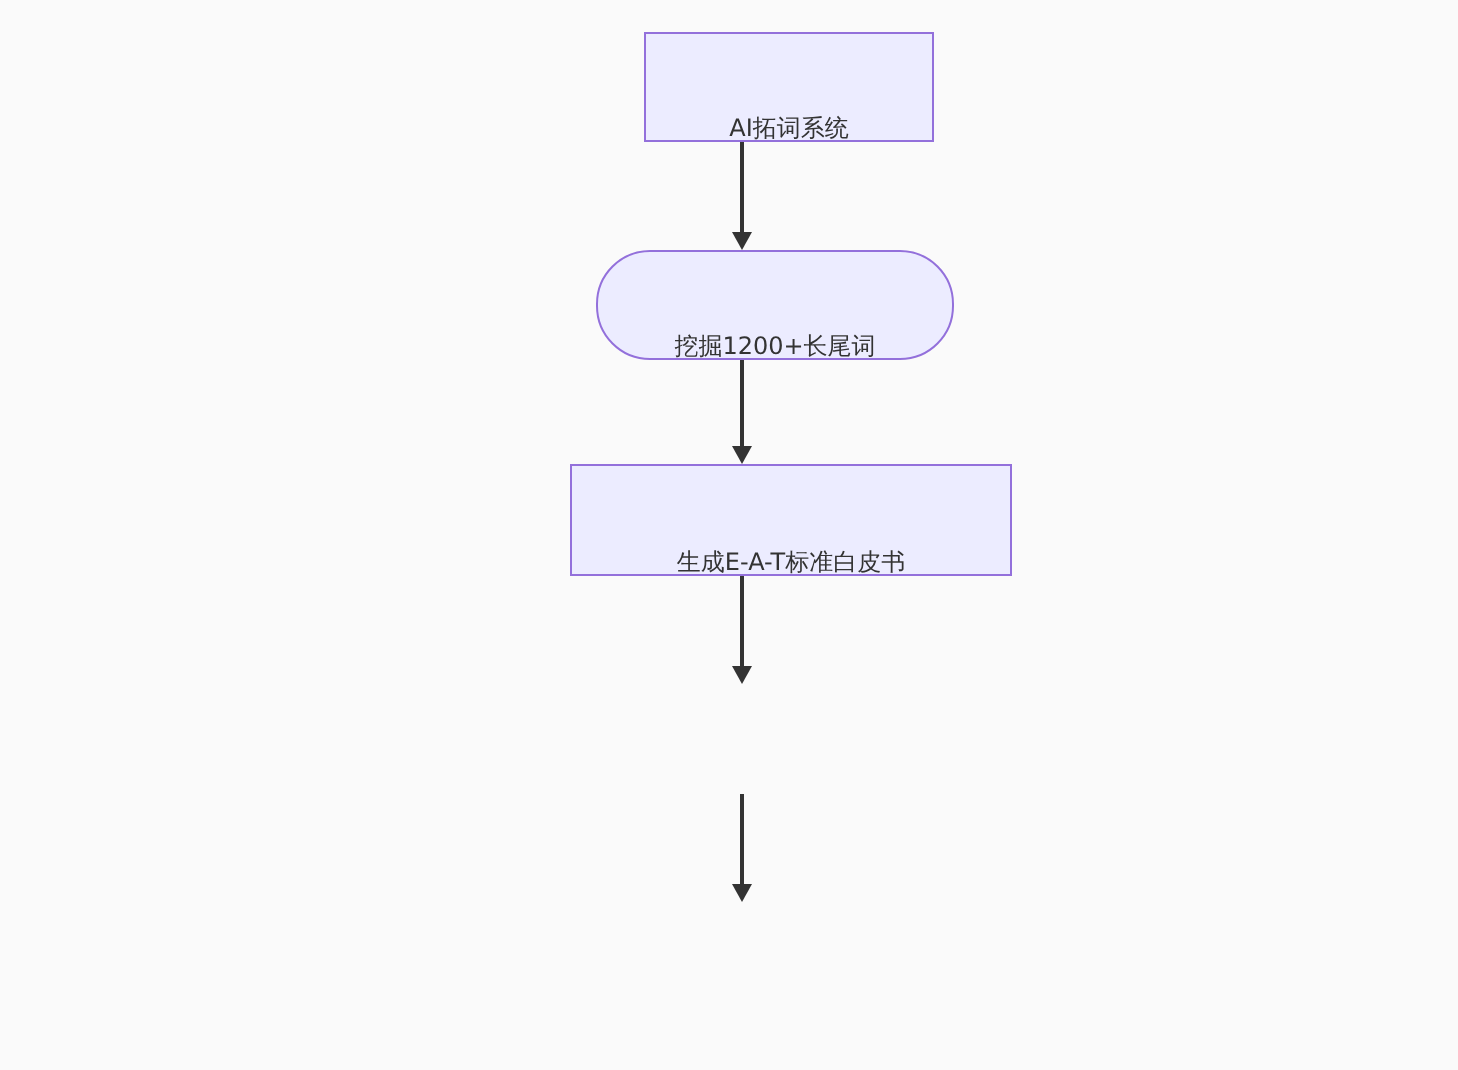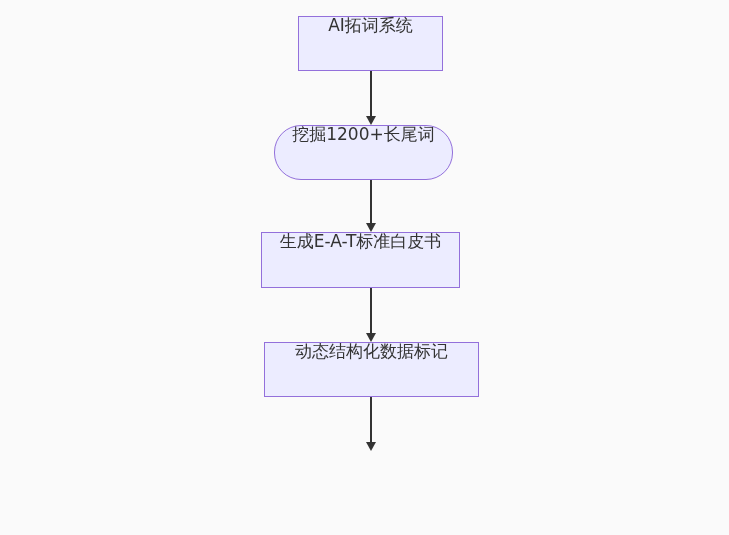--- a/index.html
+++ b/index.html
@@ -16,33 +16,34 @@
     font-family: "DejaVu Sans", "Liberation Sans", sans-serif;
     overflow: hidden;
   }
   .canvas {
     position: relative;
     width: 729px; height: 535px;
   }
   .flow-node {
     position: absolute;
     display: flex;
-    align-items: flex-start;
+    align-items: flex-end;
     justify-content: center;
     background: var(--node-fill);
     border: 1px solid var(--node-border);
     color: var(--node-text-color);
-    font-size: 17px;
+    font-size: 12px;
     line-height: 1;
     text-align: center;
     white-space: nowrap;
+    margin-left: 24px;
   }
   .node-1 { left: 298px; top: 16px;  width: 145px; height: 55px; }
   .node-2 { left: 274px; top: 125px; width: 179px; height: 55px; border-radius: 27px; }
-  .node-3 { left: 261px; top: 232px; width: 199px; height: 56px; }
+  .node-3 { left: 261px; top: 232px; width: 221px; height: 56px; }
   .node-4 { left: 264px; top: 342px; width: 215px; height: 55px; }
   .node-5 { left: 255px; top: 451px; width: 232px; height: 54px; }
 
   .flow-arrow {
     position: absolute;
     left: 366px;
     width: 10px;
     display: flex;
     flex-direction: column;
     align-items: center;
@@ -88,23 +89,20 @@
 
   <div class="flow-node node-3">
     <span>生成E-A-T标准白皮书</span>
   </div>
 
   <div class="flow-arrow arrow-3">
     <div class="shaft"></div>
     <div class="head"></div>
   </div>
 
-  <div class="flow-node node-4">
-    <span>动态结构化数据标记</span>
-  </div>
 
   <div class="flow-arrow arrow-4">
     <div class="shaft"></div>
     <div class="head"></div>
   </div>
 
 
 </div>
 
 </body></html>

